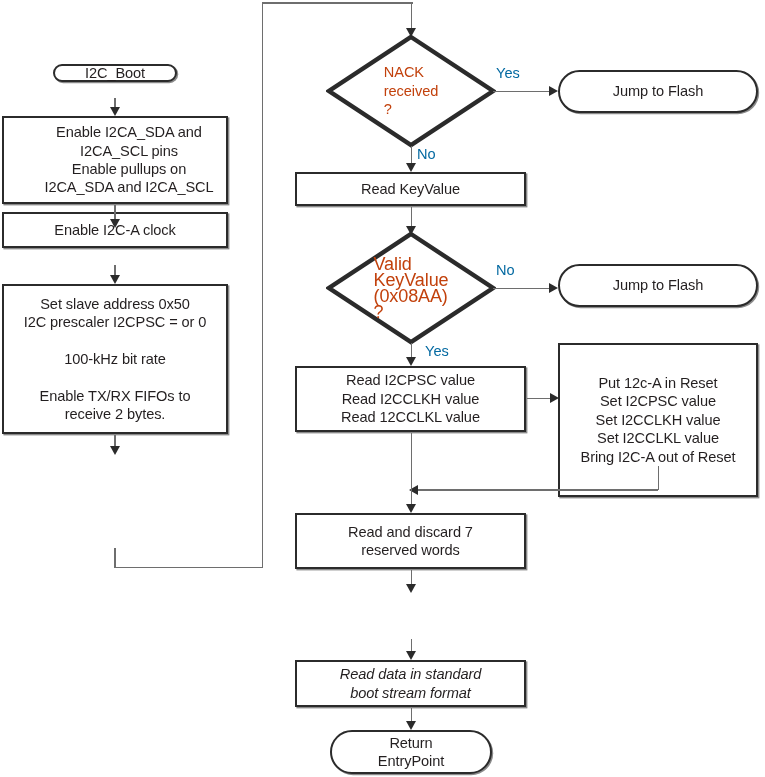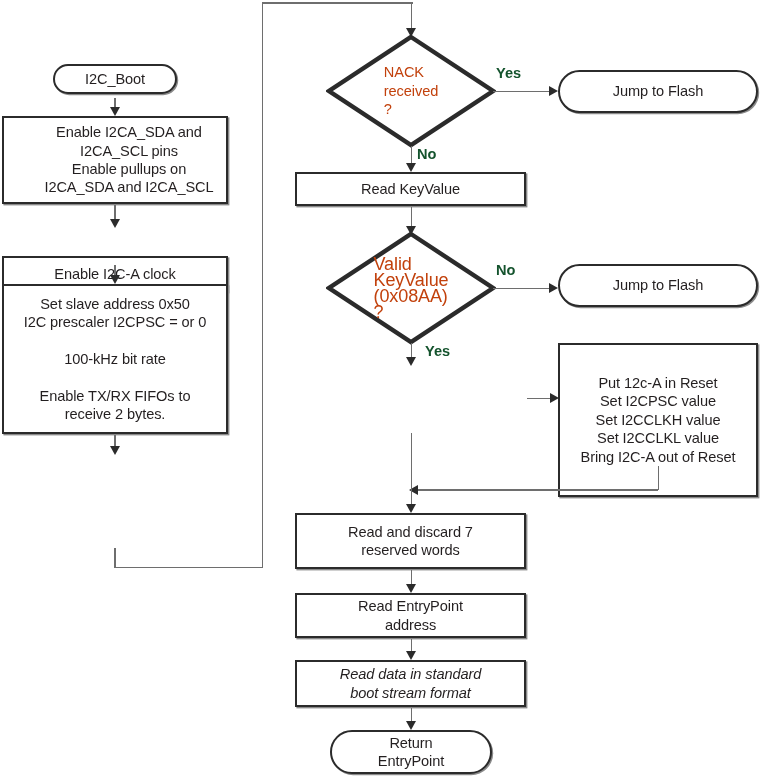--- a/index.html
+++ b/index.html
@@ -89,45 +89,44 @@
     border-left: 9px solid #2b2b2b;
   }
   .arrow-left {
     border-top: 5.5px solid transparent;
     border-bottom: 5.5px solid transparent;
     border-right: 9px solid #2b2b2b;
   }
   
   .elabel {
     position: absolute;
-    color: #14532d;
+    color: #0369a1;
     font-size: 14.6px;
     line-height: 16px;
     white-space: nowrap;
     background: transparent;
-    font-weight: bold;
   }
 </style>
 </head>
 <body>
 
 <div id="canvas">
 
-  <div class="node term" style="left:53px; top:64px; width:124px; height:30px;">
+  <div class="node term" style="left:53px; top:64px; width:124px; height:18px;">
     <span>I2C_Boot</span>
   </div>
 
   <div class="node proc" style="left:2px; top:116px; width:226px; height:88px;padding-left:28px;">
     <span>Enable I2CA_SDA and
 I2CA_SCL pins
 Enable pullups on
 I2CA_SDA and I2CA_SCL</span>
   </div>
 
-  <div class="node proc" style="left:2px; top:212px; width:226px; height:36px;margin-top:44px;">
+  <div class="node proc" style="left:2px; top:212px; width:226px; height:36px;">
     <span>Enable I2C-A clock</span>
   </div>
 
   <div class="node proc" style="left:2px; top:284px; width:226px; height:150px;">
     <span>Set slave address 0x50
 I2C prescaler I2CPSC = or 0
 
 100-kHz bit rate
 
 Enable TX/RX FIFOs to
@@ -151,30 +150,31 @@
   <div class="decision" style="left:326px; top:231px; width:170px; height:114px;">
     <svg class="dia" viewBox="0 0 170 114" preserveAspectRatio="none">
       <polygon points="85,3 167,57 85,111 3,57" fill="#ffffff" stroke="#2b2b2b" stroke-width="4.4"></polygon>
     </svg>
     <div class="dlabel" style="font-size:18px; line-height:16px;">Valid
 KeyValue
 (0x08AA)
 ?</div>
   </div>
 
+  <div class="node proc" style="left:295px; top:366px; width:231px; height:66px;">
+    <span>Read I2CPSC value
+Read I2CCLKH value
+Read 12CCLKL value</span>
+  </div>
 
   <div class="node proc" style="left:295px; top:513px; width:231px; height:56px;">
     <span>Read and discard 7
 reserved words</span>
   </div>
 
-  <div class="node proc" style="left:295px; top:593px; width:231px; height:45px;">
-    <span>Read EntryPoint
-address</span>
-  </div>
 
   <div class="node proc" style="left:295px; top:660px; width:231px; height:47px;font-style:italic;">
     <span>Read data in standard
 boot stream format</span>
   </div>
 
   <div class="node term" style="left:330px; top:730px; width:162px; height:44px;">
     <span>Return
 EntryPoint</span>
   </div>

